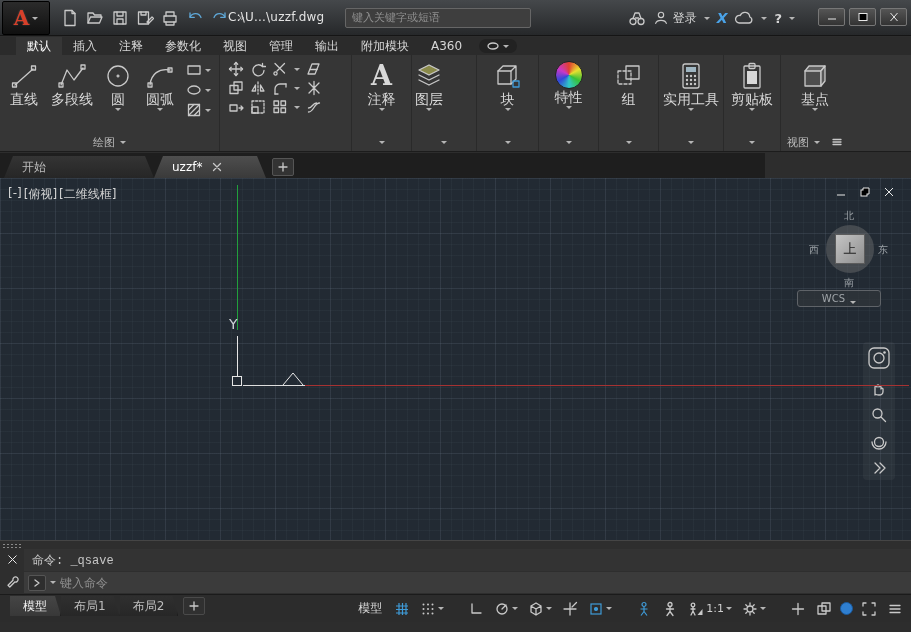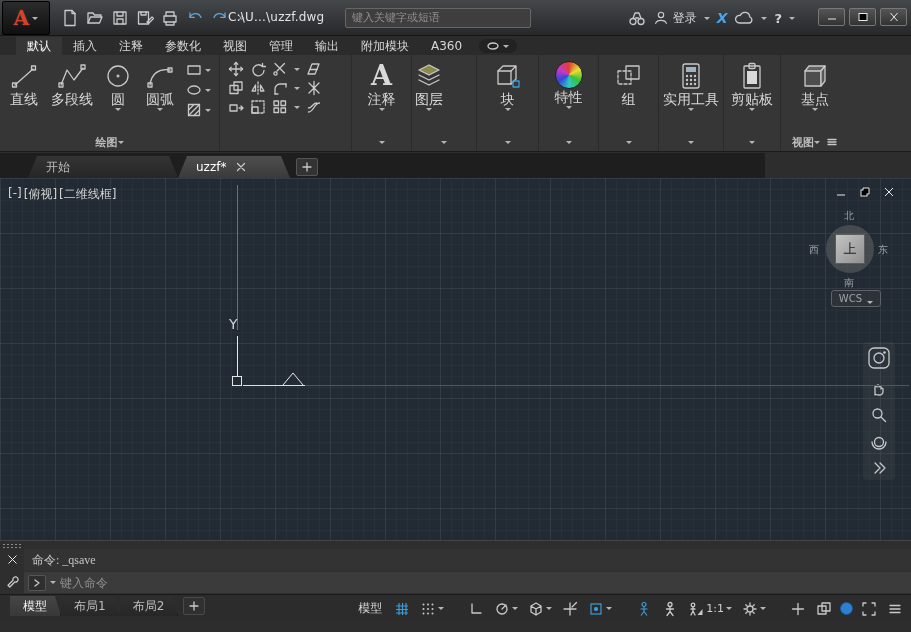--- a/index.html
+++ b/index.html
@@ -46,37 +46,37 @@
     background:#2b2b2b; display:flex; align-items:stretch; padding-left:16px; }
   .rtab { padding:0 11px; display:flex; align-items:center; color:#d6d6d6; font-size:12px; }
   .rtab.active { background:#363636; color:#fff; }
   .rtab-extra { margin-left:6px; display:flex; align-items:center; gap:4px; padding:0 8px;
     background:#222; border-radius:8px; align-self:center; height:14px; }
 
   .ribbon { position:absolute; left:0; top:55px; width:911px; height:97px;
     background:#363636; border-bottom:1px solid #1c1c1c; display:flex; }
   .panel { height:100%; border-right:1px solid #2a2a2a; display:flex; flex-direction:column; position:relative; }
   .panel-body { flex:1; display:flex; padding:2px 2px 0 2px; }
-  .panel-title { height:18px; display:flex; align-items:center; justify-content:center; 
-    color:#bdbdbd; font-size:11px;font-weight:bold; }
+  .panel-title { height:18px; display:flex; align-items:center; justify-content:center; gap:5px;
+    color:#bdbdbd; font-size:11px; }
   .bigbtn { display:flex; flex-direction:column; align-items:center; padding-top:4px; gap:2px; }
   .bigbtn .lbl { font-size:14px; color:#d8d8d8; line-height:13px; white-space:nowrap; }
   .smallcol { display:flex; flex-direction:column; justify-content:flex-start; gap:4px; padding-top:5px; margin-left:4px; }
   .smallrow { display:flex; align-items:center; gap:3px; }
   .modgrid { display:flex; flex-direction:column; gap:3px; padding:4px 0 0 6px; }
   .modrow { display:flex; align-items:center; gap:6px; }
   .annotate-A { font-size:27px; color:#d9d9d9; line-height:30px; font-weight:bold;
     font-family:"DejaVu Serif","Liberation Serif",serif; }
   .color-wheel { width:28px; height:28px; border-radius:50%; border:1px solid #222;
     background:conic-gradient(#e04030,#e8e030,#38c038,#30c8c8,#3048d8,#c838c8,#e04030); }
   .ribbon-collapse { margin-left:6px; }
 
   
   .filetabs { position:absolute; left:0; top:153px; width:765px; height:25px;
-    background:#1e1e1e; display:flex; align-items:flex-end; padding-left:28px; }
+    background:#1e1e1e; display:flex; align-items:flex-end; padding-left:4px; }
   .ftab { height:22px; display:flex; align-items:center; padding:0 18px;
     clip-path:polygon(0 100%, 9px 0, calc(100% - 9px) 0, 100% 100%);
     background:linear-gradient(#343434,#262626); color:#bdbdbd; font-size:12px; gap:10px; }
   .ftab.active { background:linear-gradient(#4e4e4e,#3a3a3a); color:#fff;text-align:right; }
   .ftab-new { width:22px; height:18px; margin:0 0 2px 6px; display:flex; align-items:center; justify-content:center;
     background:#333; border:1px solid #555; border-radius:2px; }
 
   
   .canvas { position:absolute; left:0; top:178px; width:911px; height:362px; background:#222a33; overflow:hidden;
     background-image:
@@ -92,21 +92,21 @@
   .viewcube { position:absolute; right:24px; top:34px; width:74px; height:74px; }
   .vc-ring { position:absolute; left:13px; top:13px; width:48px; height:48px; border-radius:50%;
     border:9px solid rgba(125,125,125,.38); }
   .vc-face { position:absolute; left:22px; top:22px; width:30px; height:30px;
     background:linear-gradient(135deg,#c4c4c4,#8f8f8f); border:1px solid #5c5c5c;
     display:flex; align-items:center; justify-content:center; color:#222; font-size:13px; }
   .vc-n { position:absolute; left:31px; top:-3px;  color:#9aa0a5; font-size:10px; }
   .vc-s { position:absolute; left:31px; top:64px;  color:#9aa0a5; font-size:10px; }
   .vc-w { position:absolute; left:-4px; top:31px;  color:#9aa0a5; font-size:10px; }
   .vc-e { position:absolute; left:65px; top:31px;  color:#9aa0a5; font-size:10px; }
-  .wcs-pill { position:absolute; right:30px; top:112px; padding:2px 7px;
+  .wcs-pill { position:absolute; right:30px; top:112px; padding:2px 24px;
     border:1px solid #5f6368; border-radius:3px; background:rgba(52,56,60,.55);
     color:#9fa4a8; font-size:10px; display:flex; align-items:flex-end; gap:5px; }
   .navbar { position:absolute; right:16px; top:164px; width:32px; padding:4px 0;
     background:rgba(90,94,98,.18); border-radius:4px;
     display:flex; flex-direction:column; align-items:center; gap:9px; }
 
   .axis-y-green { position:absolute; left:237px; top:7px; width:1px; height:145px; background:#21a03c; }
   .axis-y-label { position:absolute; left:229px; top:138px; color:#ccd2d6; font-size:14px; }
   .ucs-vline { position:absolute; left:237px; top:158px; width:1px; height:41px; background:#e6e6e6; }
   .ucs-box { position:absolute; left:232px; top:198px; width:10px; height:10px; border:1px solid #e6e6e6; }
@@ -115,21 +115,21 @@
   .pline-caret { position:absolute; left:281px; top:192px; }
 
   
   .cmd { position:absolute; left:0; top:540px; width:911px; height:54px; background:#2e2e2e; border-top:1px solid #454545; }
   .cmd-grip { position:absolute; left:2px; top:2px; width:20px; height:5px;
     background-image:radial-gradient(circle,#8a8a8a .9px,transparent 1.1px); background-size:4px 3px; }
   .cmd-side { position:absolute; left:0; top:9px; width:24px; bottom:0;
     display:flex; flex-direction:column; align-items:center; justify-content:space-between; padding:4px 0 5px 0; }
   .cmd-history { position:absolute; left:24px; top:8px; right:0; height:22px; background:#333;
     display:flex; align-items:center; padding-left:8px; color:#c6c6c6;
-    font-family:Liberation Serif, serif; font-size:12px; }
+    font-family:Liberation Mono, monospace; font-size:12px; }
   .cmd-input-row { position:absolute; left:24px; top:31px; right:0; bottom:1px; background:#3b3b3b;
     display:flex; align-items:center; gap:4px; padding-left:4px; }
   .cmd-prompt-btn { width:18px; height:16px; background:#2e2e2e; border:1px solid #555; border-radius:2px;
     display:flex; align-items:center; justify-content:center; }
   .cmd-input-row input { flex:1; background:transparent; border:none; outline:none; color:#dadada;
     font-size:12px; font-family:inherit; }
   .cmd-input-row input::placeholder, .search-box input::placeholder { color:#8f8f8f; opacity:1; }
 
   
   .statusbar { position:absolute; left:0; top:594px; width:911px; height:28px;

